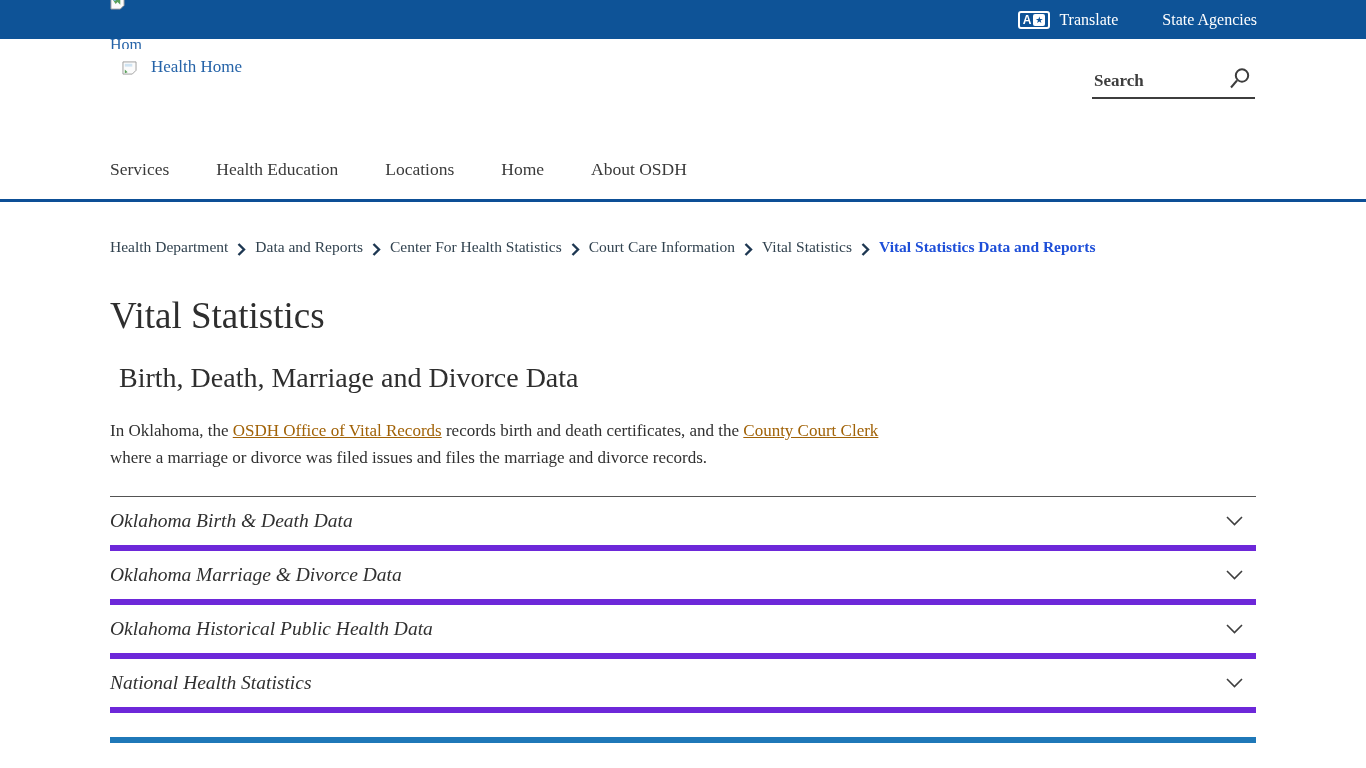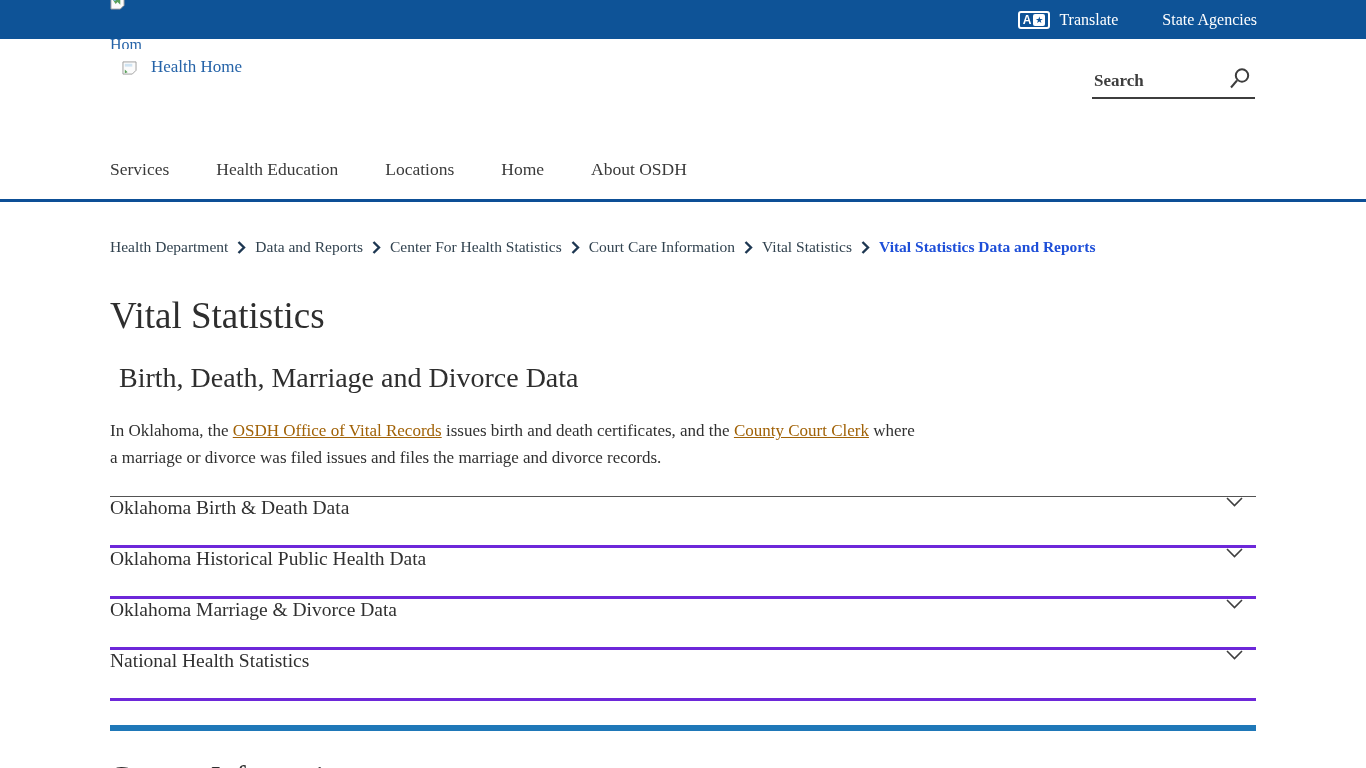--- a/index.html
+++ b/index.html
@@ -46,36 +46,36 @@
 
   
   .nav{position:absolute;left:110px;top:159px;display:flex;gap:47px;font-size:17.5px;color:#3a3a3a;z-index:1;}
   .nav-item{cursor:pointer;white-space:nowrap;}
   .header-rule{position:absolute;left:0;top:199px;width:1366px;height:3px;background:#0d4f96;}
 
   
   .page{position:absolute;left:110px;top:238px;width:1146px;}
 
   .breadcrumb{display:flex;align-items:center;flex-wrap:wrap;font-size:15.5px;}
-  .crumb-wrap{display:flex;align-items:center;}
+  .crumb-wrap{display:flex;align-items:flex-end;}
   .crumb{color:#31424f;cursor:pointer;}
   .crumb.current{font-weight:bold;color:#1d4ed8;cursor:default;}
   .sep{margin:0 9px;display:flex;align-items:center;}
   .crumb-wrap:last-child .sep{display:none;}
 
   .page-title{margin:40px 0 0;font-size:37px;font-weight:normal;color:#2e2e2e;line-height:1.1;}
   .page-subtitle{margin:25px 9px 0;font-size:28px;font-weight:normal;color:#2e2e2e;line-height:1.15;}
 
   .intro{margin:23px 0 0;max-width:812px;font-size:17px;line-height:27px;color:#303030;}
   .inline-link{color:#a16207;text-decoration:underline;cursor:pointer;}
 
   .accordion{margin-top:25px;border-top:1px solid #535353;}
   .acc-row{
-    height:48px;border-bottom:3px solid #6d28d9;display:flex;
-    justify-content:space-between;cursor:pointer;
+    height:48px;border-bottom:6px solid #6d28d9;display:flex;align-items:center;
+    justify-content:space-between;cursor:pointer;font-style:italic;
   }
   .acc-label{font-size:19.5px;color:#303030;}
   .acc-chevron{margin-right:13px;display:flex;}
 
   .accent-bar{margin-top:24px;height:6px;background:#1f78b8;}
   .contact-heading{margin:28px 0 0;font-size:30px;font-weight:normal;color:#2e2e2e;}
 </style>
 </head>
 <body>
 
@@ -193,52 +193,52 @@
         <span class="crumb current">Vital Statistics Data and Reports</span>
 
       </span>
     </div>
 
   <h1 class="page-title">Vital Statistics</h1>
   <h2 class="page-subtitle">Birth, Death, Marriage and Divorce Data</h2>
 
   <p class="intro">
     
-  <span>In Oklahoma, the </span><span class="inline-link">OSDH Office of Vital Records</span><span> issues birth and death certificates, and the </span><span class="inline-link">County Court Clerk</span><span> where a marriage or divorce was filed issues and files the marriage and divorce records.</span></p>
+  <span>In Oklahoma, the </span><span class="inline-link">OSDH Office of Vital Records</span><span> records birth and death certificates, and the </span><span class="inline-link">County Court Clerk</span><span> where a marriage or divorce was filed issues and files the marriage and divorce records.</span></p>
 
   <div class="accordion">
 
       <div class="acc-row">
         <span class="acc-label">Oklahoma Birth &amp; Death Data</span>
         <span class="acc-chevron">
           <svg width="17" height="10" viewBox="0 0 17 10">
             <path d="M1 1 L8.5 8.5 L16 1" stroke="#3f3f3f" stroke-width="1.6" fill="none"></path>
           </svg>
         </span>
       </div>
 
       <div class="acc-row">
+        <span class="acc-label">Oklahoma Marriage &amp; Divorce Data</span>
+        <span class="acc-chevron">
+          <svg width="17" height="10" viewBox="0 0 17 10">
+            <path d="M1 1 L8.5 8.5 L16 1" stroke="#3f3f3f" stroke-width="1.6" fill="none"></path>
+          </svg>
+        </span>
+      </div>
+
+      <div class="acc-row">
         <span class="acc-label">Oklahoma Historical Public Health Data</span>
         <span class="acc-chevron">
           <svg width="17" height="10" viewBox="0 0 17 10">
             <path d="M1 1 L8.5 8.5 L16 1" stroke="#3f3f3f" stroke-width="1.6" fill="none"></path>
           </svg>
         </span>
       </div>
 
       <div class="acc-row">
-        <span class="acc-label">Oklahoma Marriage &amp; Divorce Data</span>
-        <span class="acc-chevron">
-          <svg width="17" height="10" viewBox="0 0 17 10">
-            <path d="M1 1 L8.5 8.5 L16 1" stroke="#3f3f3f" stroke-width="1.6" fill="none"></path>
-          </svg>
-        </span>
-      </div>
-
-      <div class="acc-row">
         <span class="acc-label">National Health Statistics</span>
         <span class="acc-chevron">
           <svg width="17" height="10" viewBox="0 0 17 10">
             <path d="M1 1 L8.5 8.5 L16 1" stroke="#3f3f3f" stroke-width="1.6" fill="none"></path>
           </svg>
         </span>
       </div>
     </div>
 
   <div class="accent-bar"></div>

